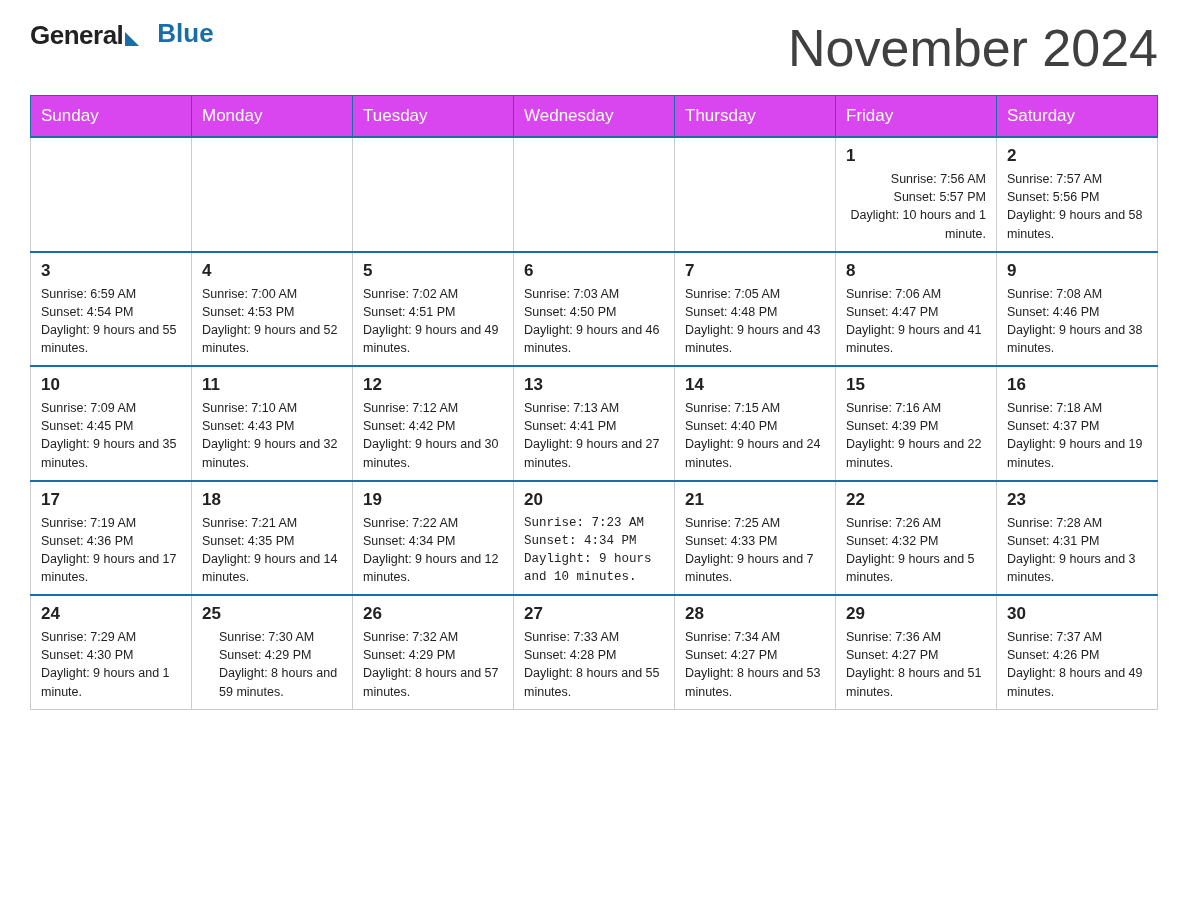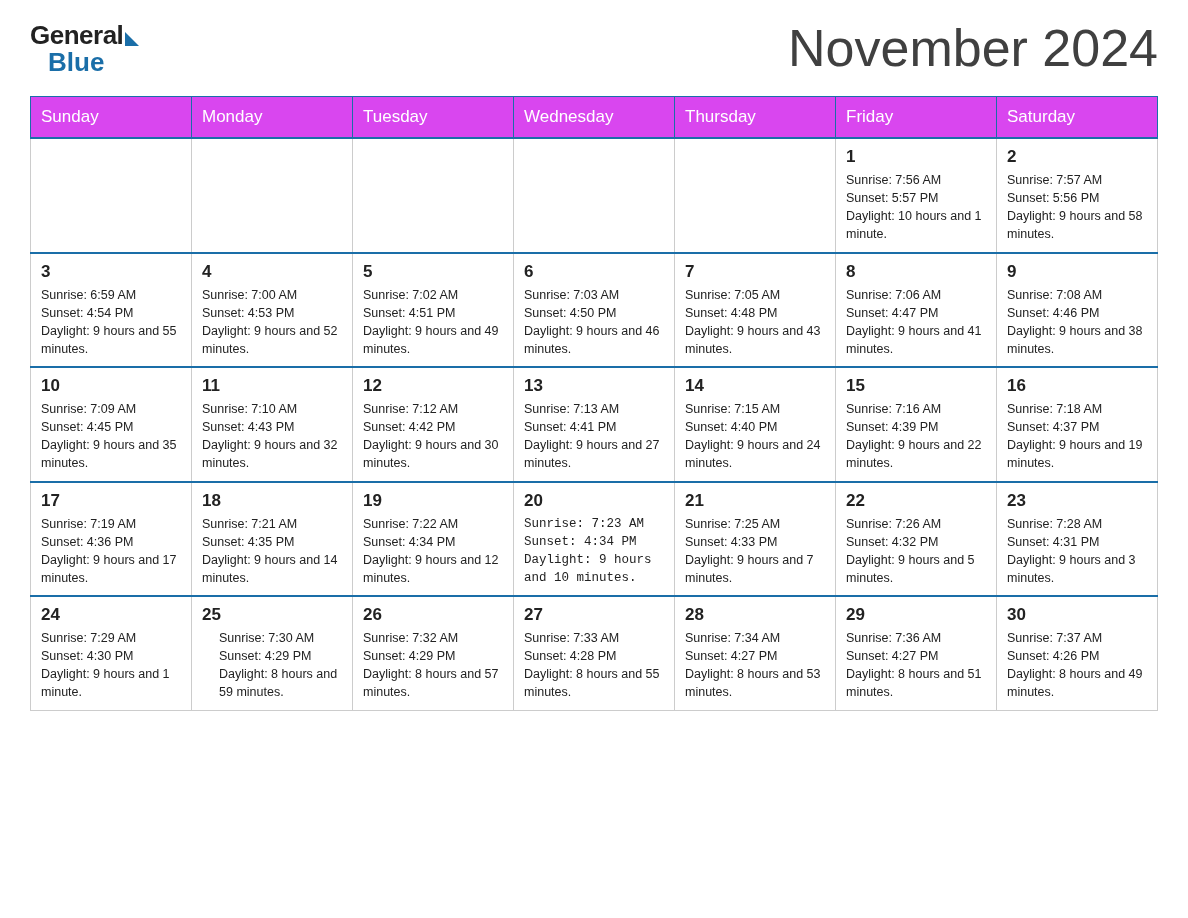--- a/index.html
+++ b/index.html
@@ -12,22 +12,22 @@
       padding: 20px 30px;
     }
     .header {
       display: flex;
       justify-content: space-between;
       align-items: flex-start;
       margin-bottom: 18px;
     }
     .logo {
       display: flex;
-      flex-direction: column;
-      align-items: flex-start;
+      flex-direction: row;
+      align-items: center;
     }
     .logo-top {
       display: flex;
       align-items: center;
     }
     .logo-text-general {
       font-size: 26px;
       font-weight: bold;
       color: #222;
       letter-spacing: -0.5px;
@@ -135,21 +135,21 @@
   </thead>
   <tbody id="calendar-body">
   <tr class="week-row">
         <td class="empty-cell"></td>
         <td class="empty-cell"></td>
         <td class="empty-cell"></td>
         <td class="empty-cell"></td>
         <td class="empty-cell"></td>
         <td>
           <span class="day-number">1</span>
-          <div class="day-info" style="white-space: pre-line;">Sunrise: 7:56 AM
+          <div class="day-info" style="white-space: pre-line; text-align: right;">Sunrise: 7:56 AM
 Sunset: 5:57 PM
 Daylight: 10 hours and 1 minute.</div>
         </td>
         <td>
           <span class="day-number">2</span>
           <div class="day-info" style="white-space: pre-line;">Sunrise: 7:57 AM
 Sunset: 5:56 PM
 Daylight: 9 hours and 58 minutes.</div>
         </td>
       </tr>

